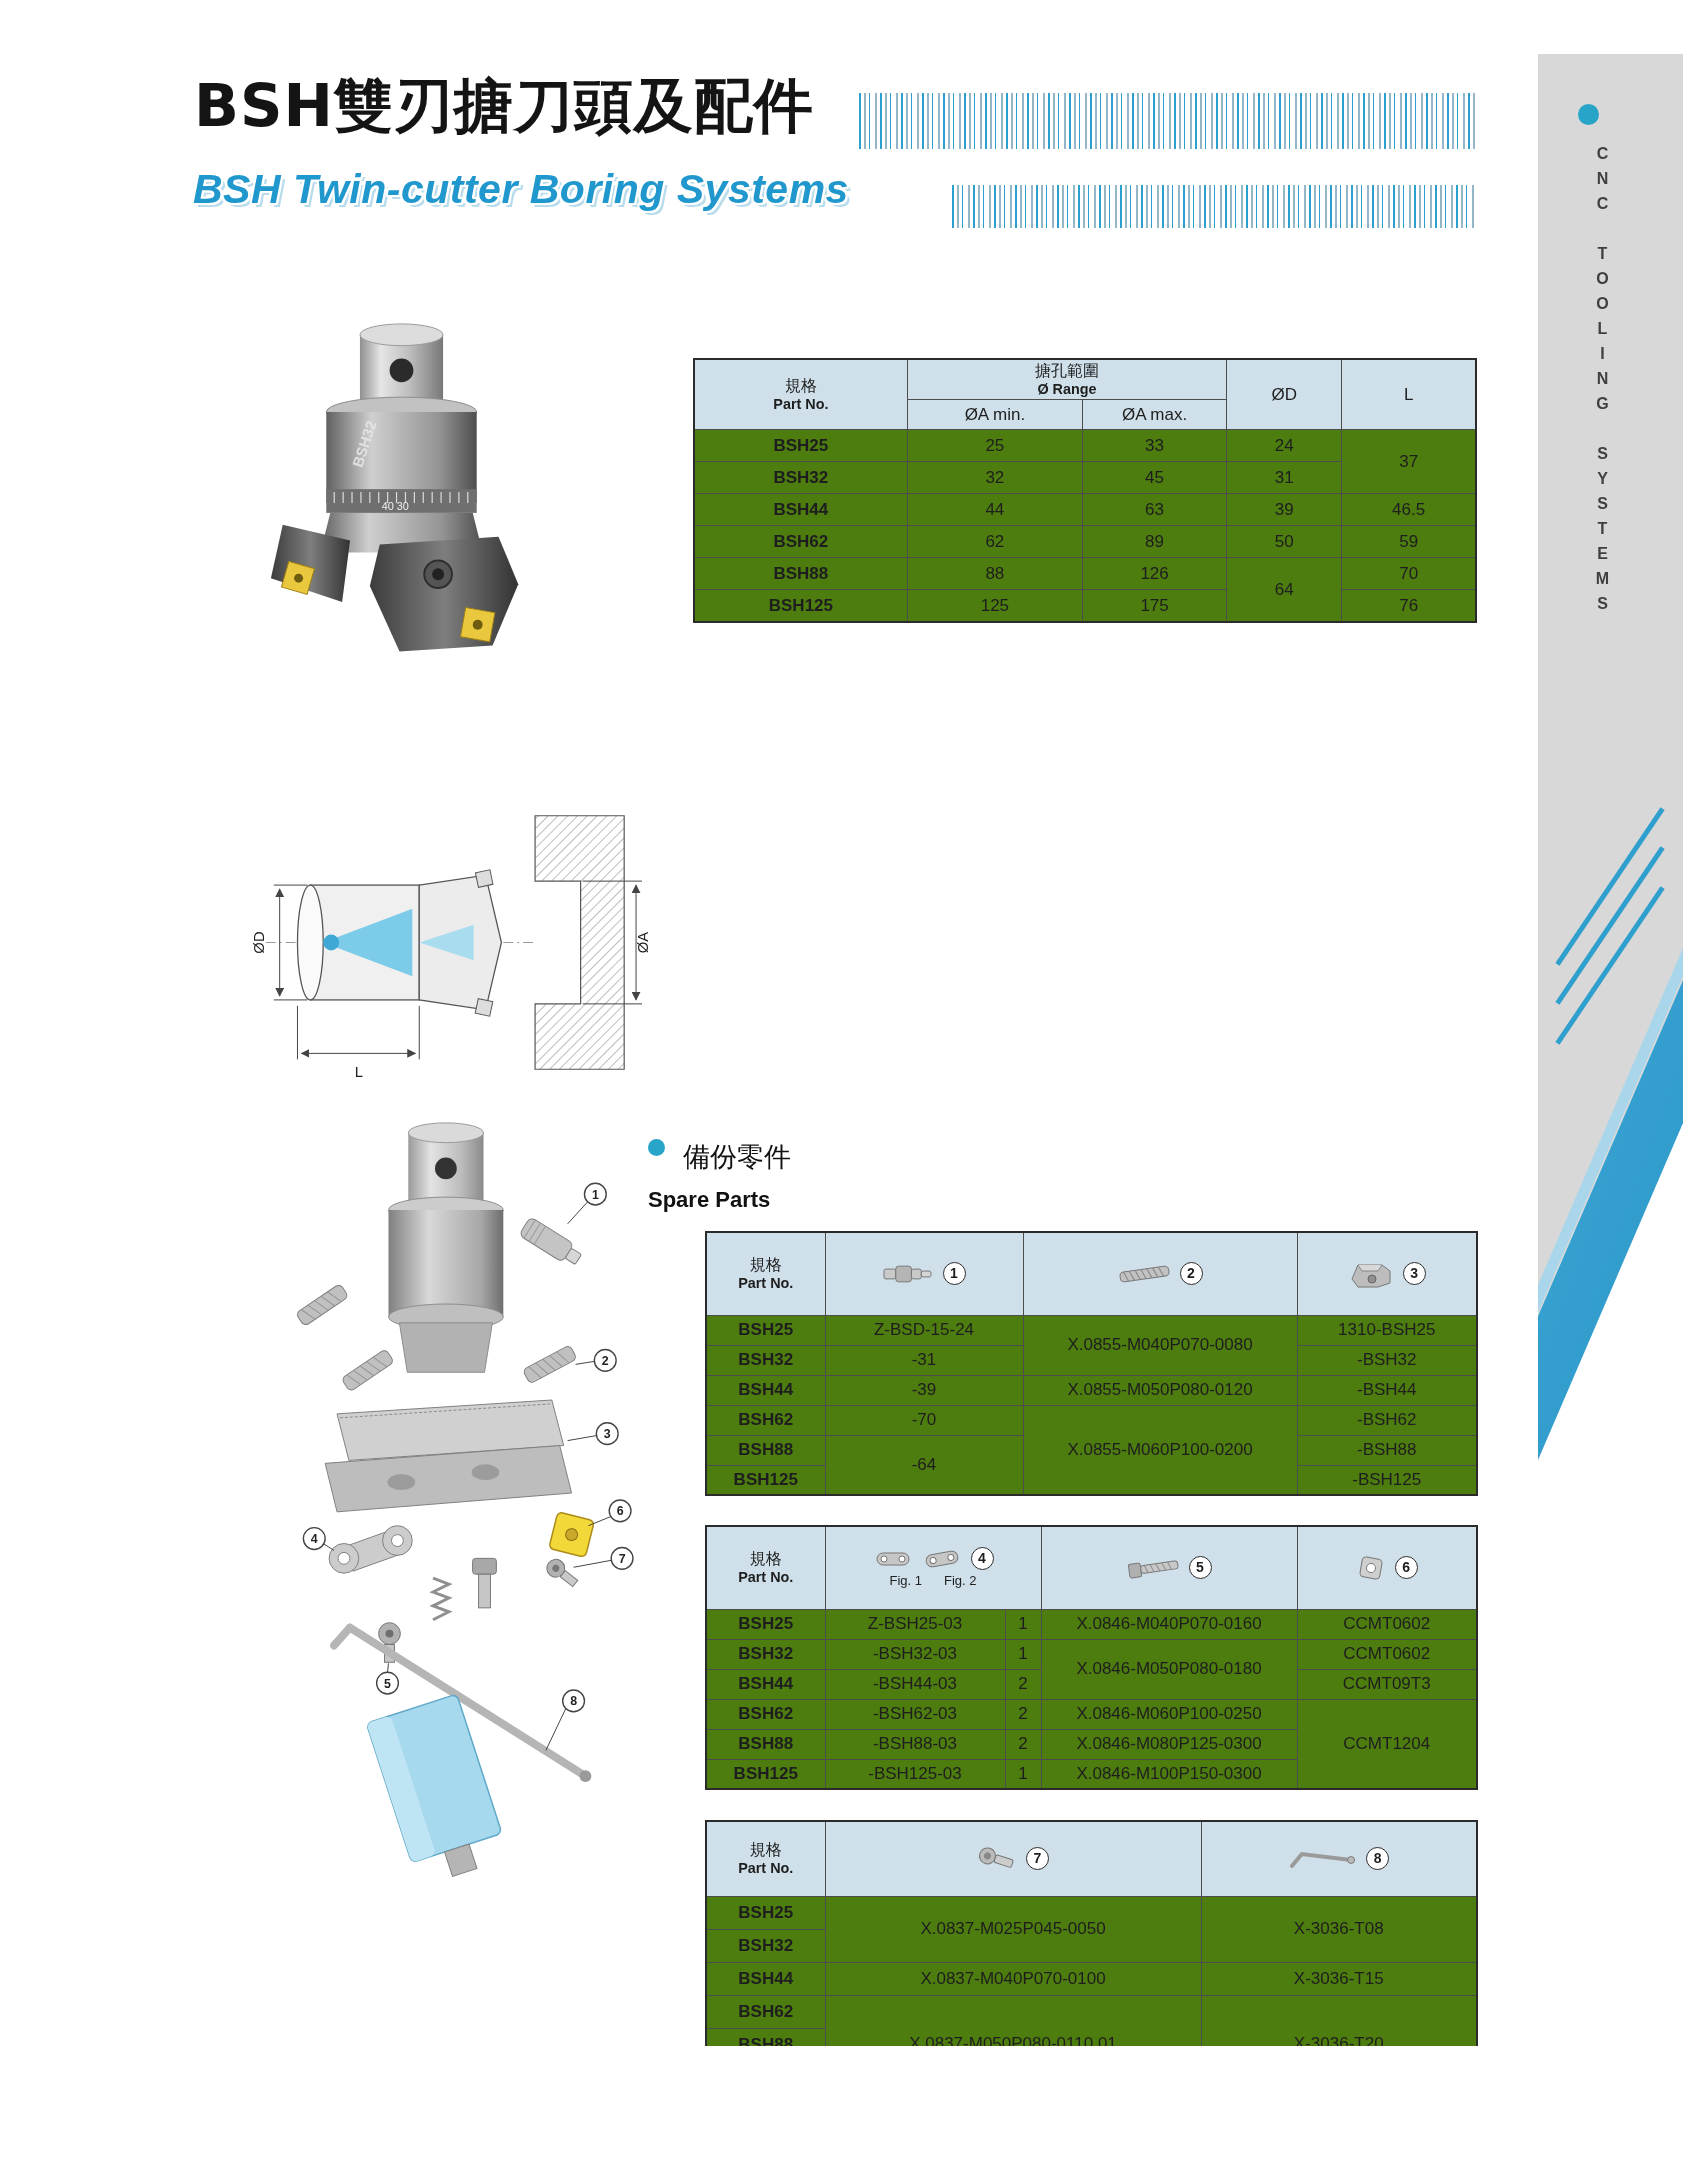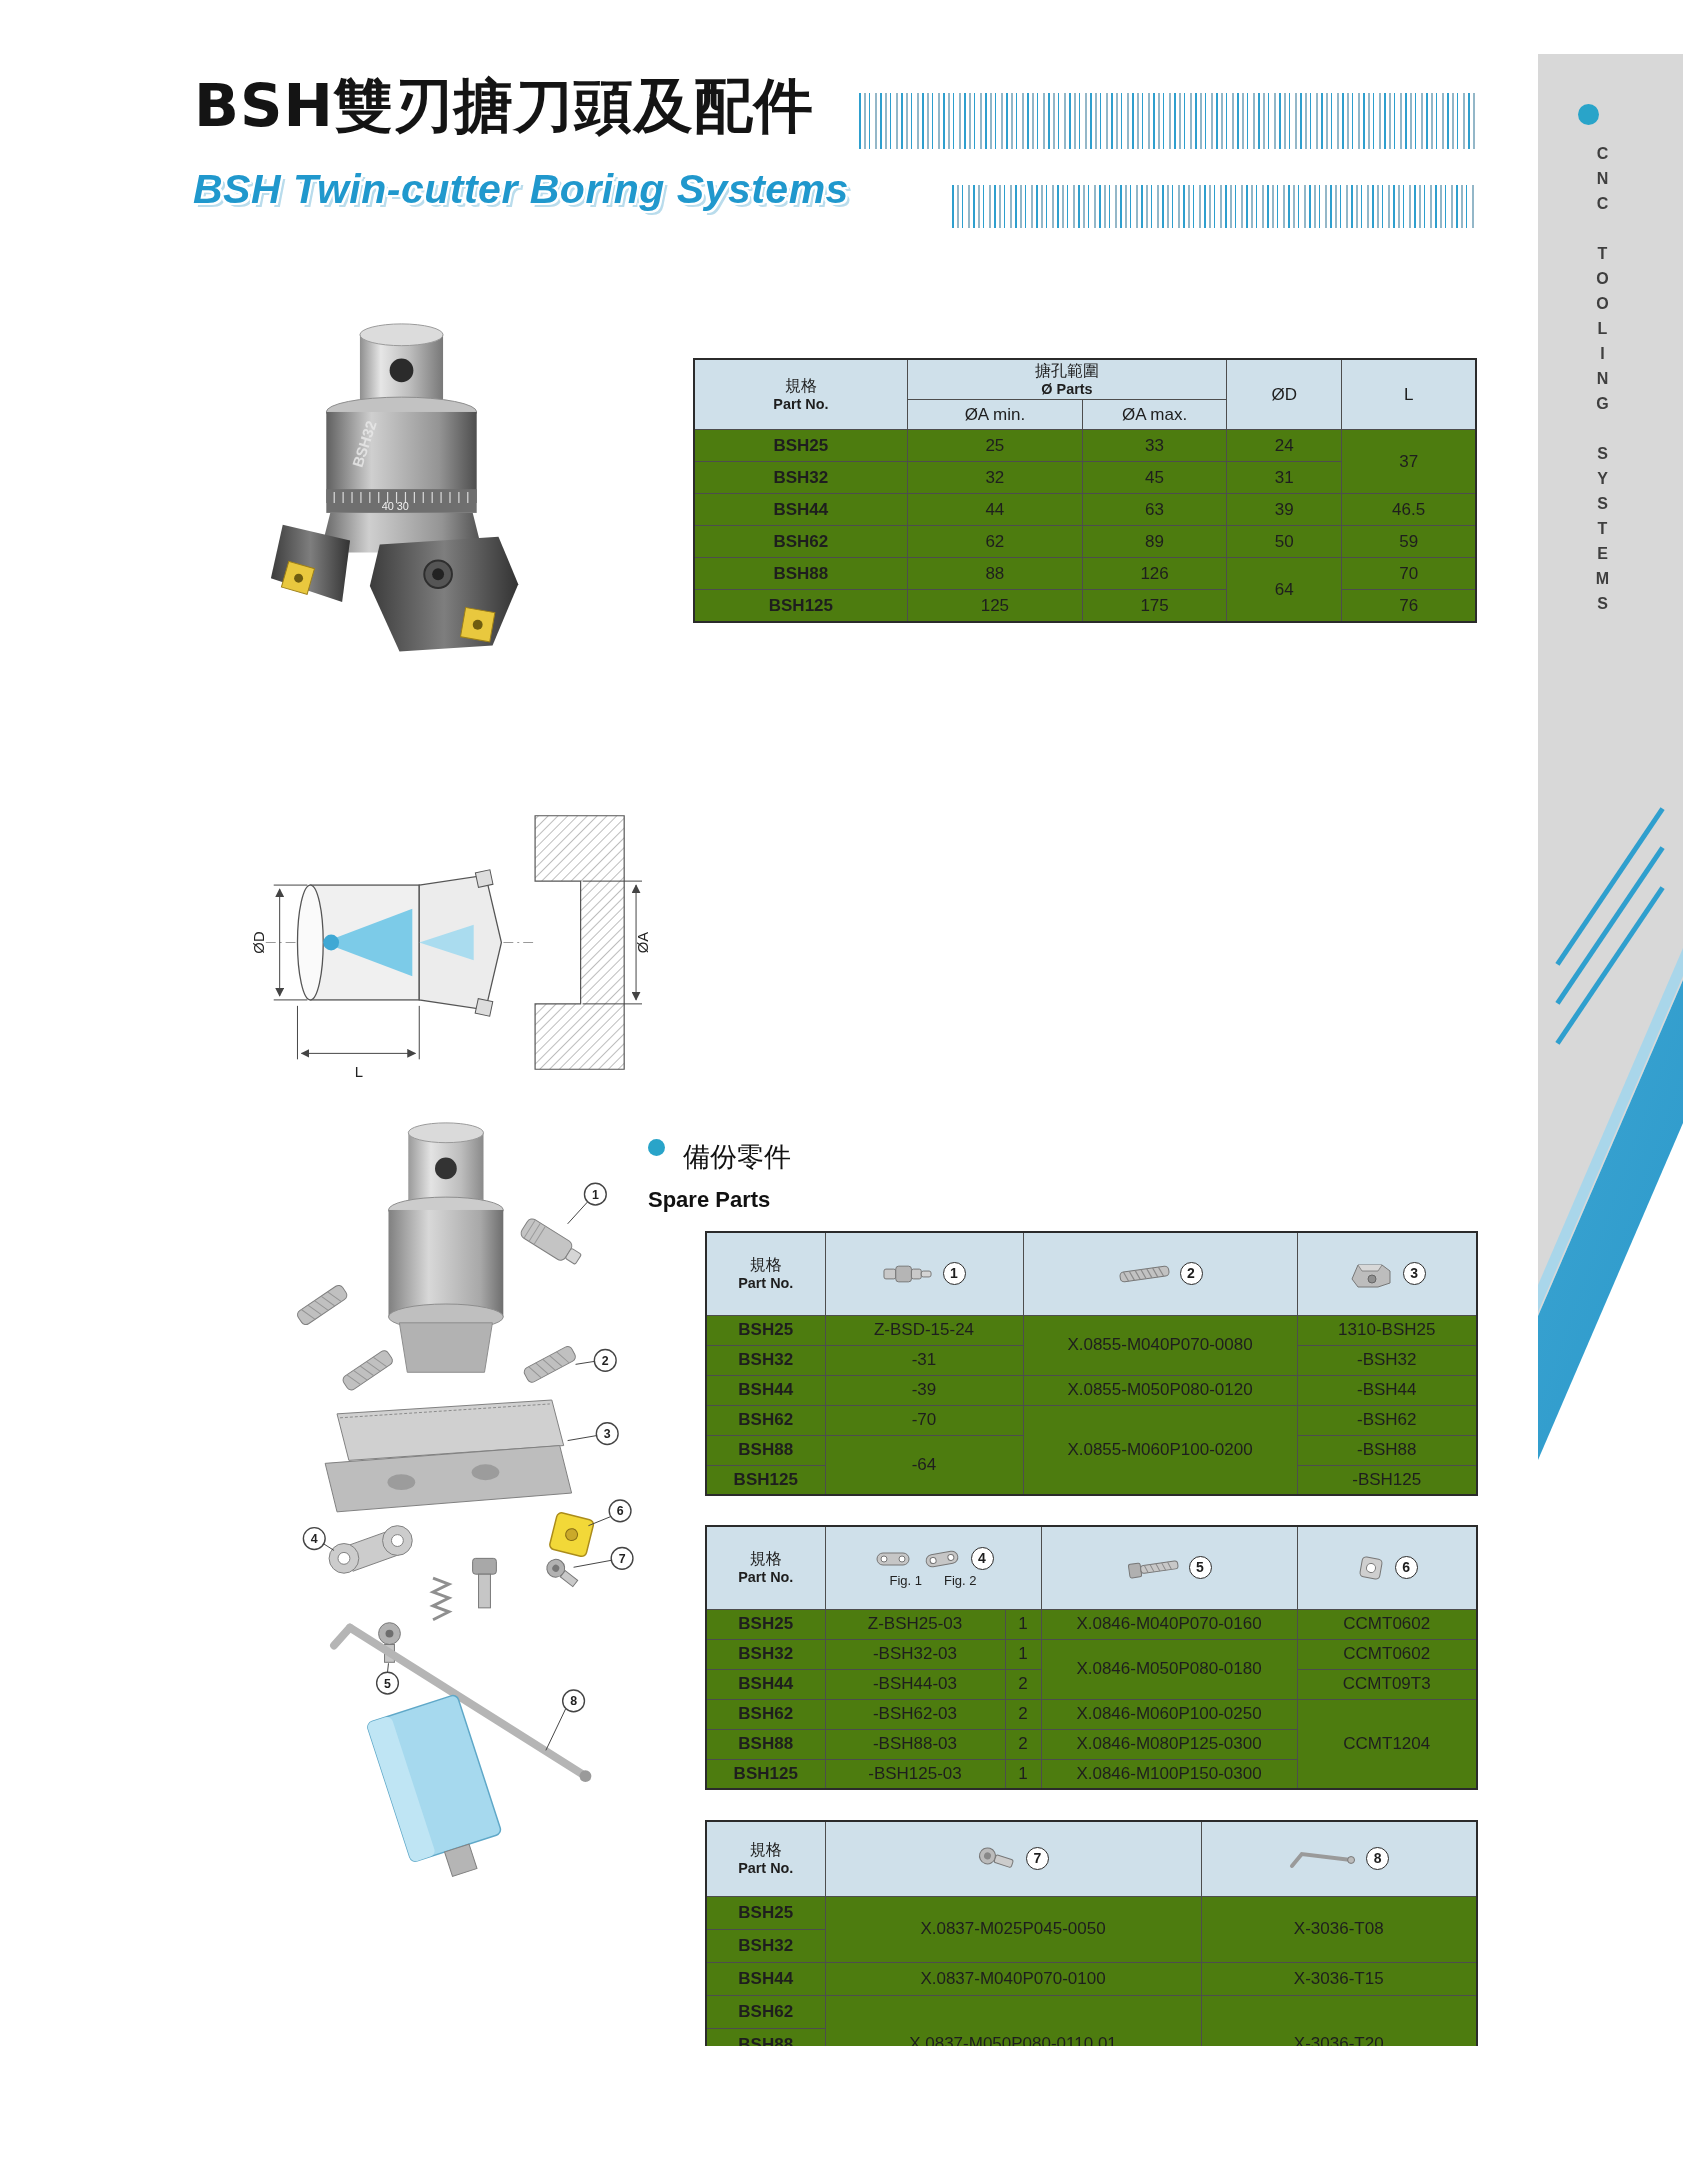--- a/index.html
+++ b/index.html
@@ -156,21 +156,21 @@
         <col style="width:134px">
       </colgroup>
     <thead>
       <tr>
         <th rowspan="2">
           <div class="zh">規格</div>
           <div class="en">Part No.</div>
         </th>
         <th colspan="2">
           <div class="zh">搪孔範圍</div>
-          <div class="en">Ø Parts</div>
+          <div class="en">Ø Range</div>
         </th>
         <th rowspan="2">ØD</th>
         <th rowspan="2">L</th>
       </tr>
       <tr>
         <th>ØA min.</th>
         <th>ØA max.</th>
       </tr>
     </thead>
     <tbody>

